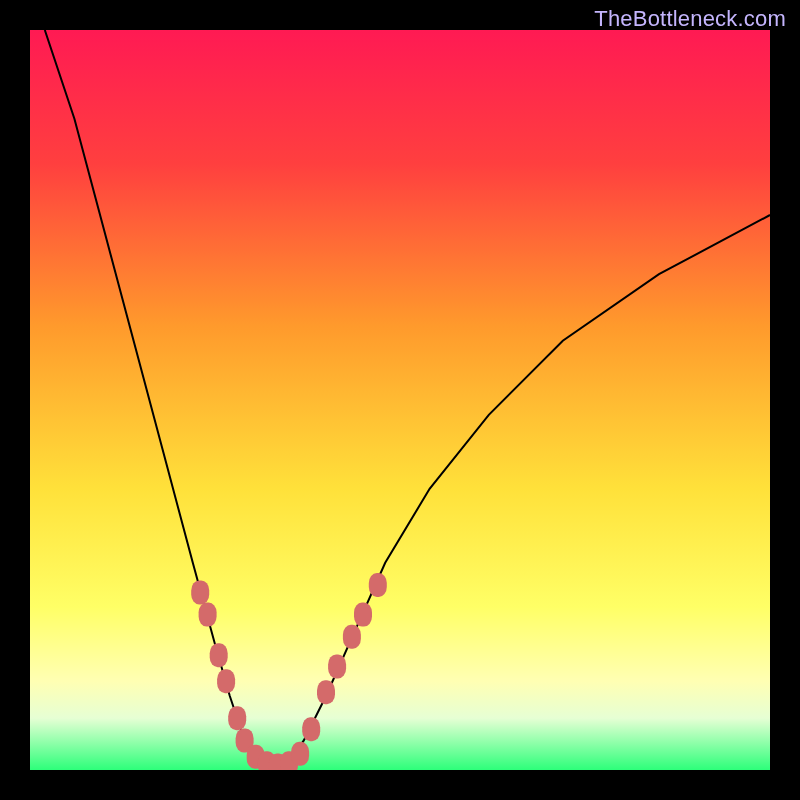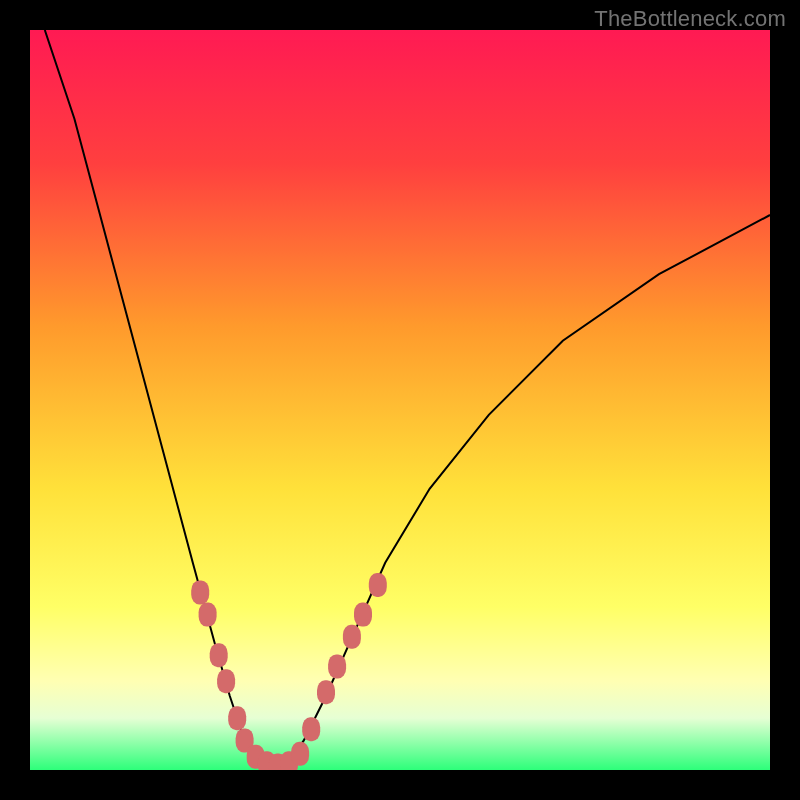--- a/index.html
+++ b/index.html
@@ -26,21 +26,21 @@
     width: 740px;
     height: 740px;
     
   }
   .watermark {
     position: absolute;
     top: 6px;
     right: 14px;
     font-size: 22px;
     font-weight: 400;
-    color: #737373;
+    color: #c4b5fd;
     letter-spacing: 0.2px;
   }
   svg.curve {
     position: absolute;
     top: 0;
     left: 0;
     width: 740px;
     height: 740px;
   }
 </style>

